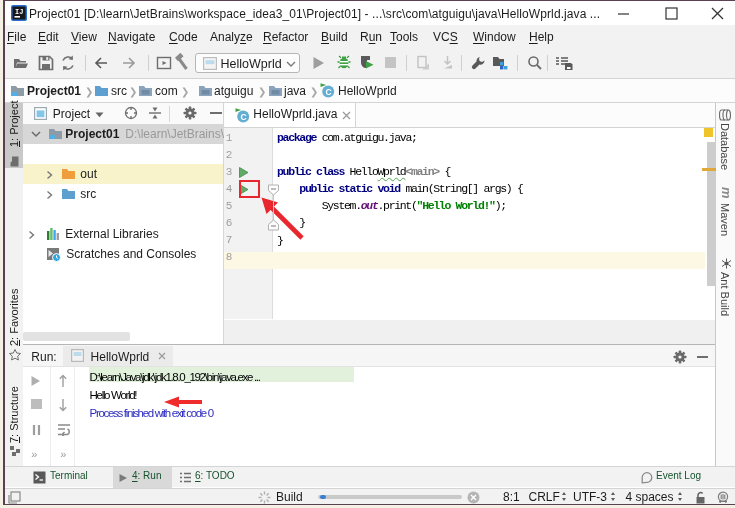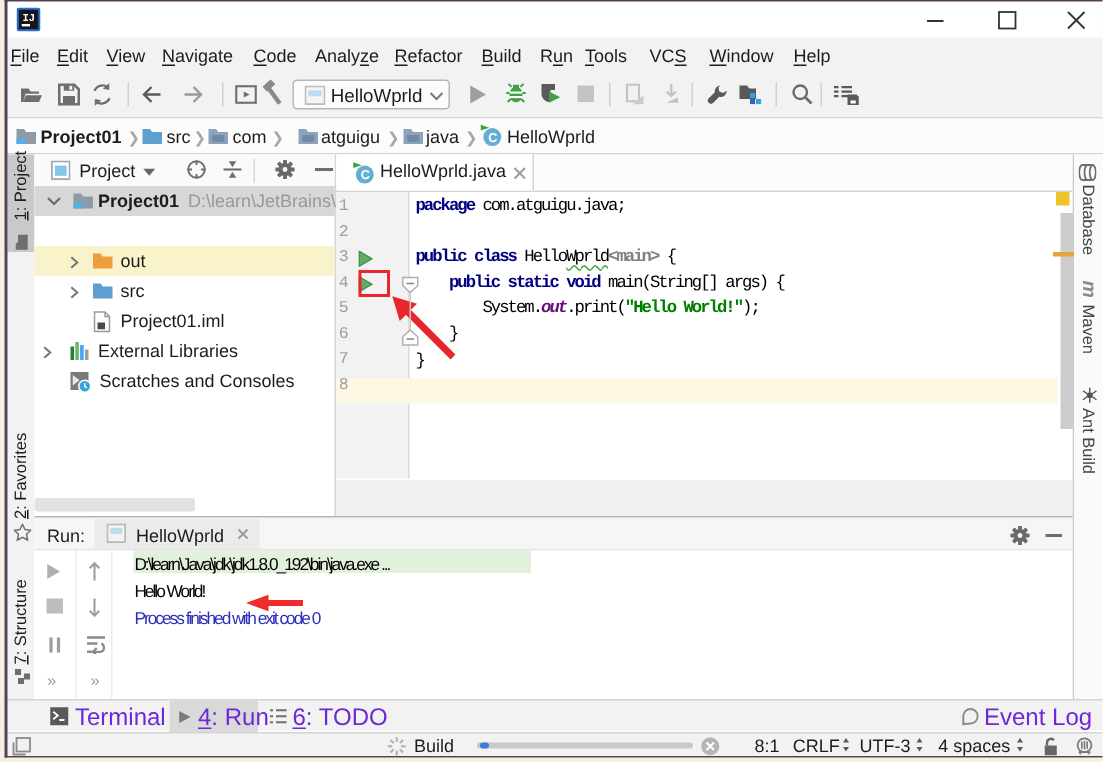--- a/index.html
+++ b/index.html
@@ -43,41 +43,42 @@
   .str { color:#008000; font-weight:bold; }
   .fld { color:#660E7A; font-weight:bold; font-style:italic; }
   .gr { color:#808080;font-weight:bold; }
   .sq { text-decoration:underline wavy #4ca64c 1px; text-underline-offset:2px; }
   #runhdr { position:absolute; left:20.3px; top:343.5px; width:691.7px; height:23px; background:#f6f6f6;
             border-top:1px solid #b5b5b5; border-bottom:1px solid #e3e3e3; }
   #runbody { position:absolute; left:20.3px; top:366.5px; width:691.7px; height:99.5px; background:#fff; }
   #console { position:absolute; left:86.6px; top:367.6px; font-family:Liberation Sans, sans-serif;
              font-size:11.5px; letter-spacing:-1.32px; line-height:18.05px; white-space:pre; color:#000; }
   #botbar { position:absolute; left:0; top:466px; width:100%; height:21px; background:#f2f2f2;
-            border-top:1px solid #d4d4d4; font-size:16px; color:#6d28d9;text-align:right; }
+            border-top:1px solid #d4d4d4; font-size:10px; color:#14532d;text-align:right; }
   #statusbar { position:absolute; left:0; top:488px; width:100%; height:16px; background:#f2f2f2;
                border-top:1px solid #d4d4d4; font-size:12px; color:#1c1c1c; }
   .updn { position:absolute; width:7px; height:9px; }
   .updn:before { content:""; position:absolute; left:1px; top:0; border-left:2.8px solid transparent;
                  border-right:2.8px solid transparent; border-bottom:3.4px solid #5a5a5a; }
   .updn:after { content:""; position:absolute; left:1px; bottom:0; border-left:2.8px solid transparent;
                 border-right:2.8px solid transparent; border-top:3.4px solid #5a5a5a; }
   .wbrd { position:absolute; background:#5a4152; }
 </style>
 </head>
 <body>
 <div id="win">
 
   <div id="titlebar">
     <svg class="abs" style="left:8px;top:4px" width="16" height="16" viewBox="0 0 16 16">
       <rect x="0" y="0" width="16" height="16" rx="2" fill="#2a6fce"></rect>
       <rect x="1.5" y="1.5" width="13" height="13" fill="#16161d"></rect>
       <text x="4" y="9" font-family="Liberation Mono" font-size="7" font-weight="bold" fill="#fff">IJ</text>
       <rect x="3.5" y="11" width="5.5" height="1.6" fill="#fff"></rect>
     </svg>
+    <div class="abs" style="left:26px;top:6px;font-size:12px;letter-spacing:0.09px;color:#1c1c1c;white-space:nowrap">Project01 [D:\learn\JetBrains\workspace_idea3_01\Project01] - ...\src\com\atguigu\java\HelloWprld.java ...</div>
     <svg class="abs" style="left:612px;top:3px" width="116" height="18" viewBox="0 0 116 18">
       <line x1="3" y1="10" x2="14" y2="10" stroke="#333" stroke-width="1.2"></line>
       <rect x="51" y="4" width="11" height="11" fill="none" stroke="#333" stroke-width="1.2"></rect>
       <line x1="97" y1="4" x2="108" y2="15" stroke="#333" stroke-width="1.2"></line>
       <line x1="108" y1="4" x2="97" y2="15" stroke="#333" stroke-width="1.2"></line>
     </svg>
   </div>
 
   <div id="menubar">
     <span style="left:4px"><u>F</u>ile</span>
@@ -311,28 +312,20 @@
     </div>
     <div class="trow" style="top:81px">
       <svg class="abs" style="left:23px;top:5.5px" width="7" height="10" viewBox="0 0 7 10">
           <path d="M1.5 1.5 L5.5 5 L1.5 8.5" fill="none" stroke="#787878" stroke-width="1.4"></path>
         </svg>
       <svg class="abs" style="left:38px;top:3px" width="15" height="14" viewBox="0 0 15 14">
         <path d="M1 12 L1 2 L6 2 L7.5 4 L14 4 L14 12 Z" fill="#5d9fce"></path>
       </svg>
       <span class="lbl" style="left:57px">src</span>
     </div>
-    <div class="trow" style="top:101px">
-      <svg class="abs" style="left:38px;top:2.5px" width="14" height="15" viewBox="0 0 14 15">
-        <path d="M2 1 L9 1 L12 4 L12 14 L2 14 Z" fill="#fdfdfd" stroke="#9a9a9a" stroke-width="1"></path>
-        <path d="M9 1 L9 4 L12 4" fill="none" stroke="#9a9a9a" stroke-width="1"></path>
-        <rect x="4" y="8" width="5" height="4.5" fill="#4a4a4a"></rect>
-      </svg>
-      <span class="lbl" style="left:57px">Project01.iml</span>
-    </div>
     <div class="trow" style="top:141px">
       <svg class="abs" style="left:23px;top:3px" width="15" height="15" viewBox="0 0 15 15">
         <path d="M1 1 L13 1 L13 8 L8 13 L1 13 Z" fill="#7a7a7a"></path>
         <path d="M2.5 3 L7 6.5 L2.5 10 Z" fill="#e8e8e8"></path>
         <circle cx="10.5" cy="10.5" r="4" fill="#35a4dc" stroke="#fff" stroke-width="1"></circle>
         <path d="M10.5 8.5 L10.5 10.5 L12 11.5" stroke="#fff" stroke-width="1" fill="none"></path>
       </svg>
       <span class="lbl" style="left:43px">Scratches and Consoles</span>
     </div>
     <div class="trow" style="top:121px">

